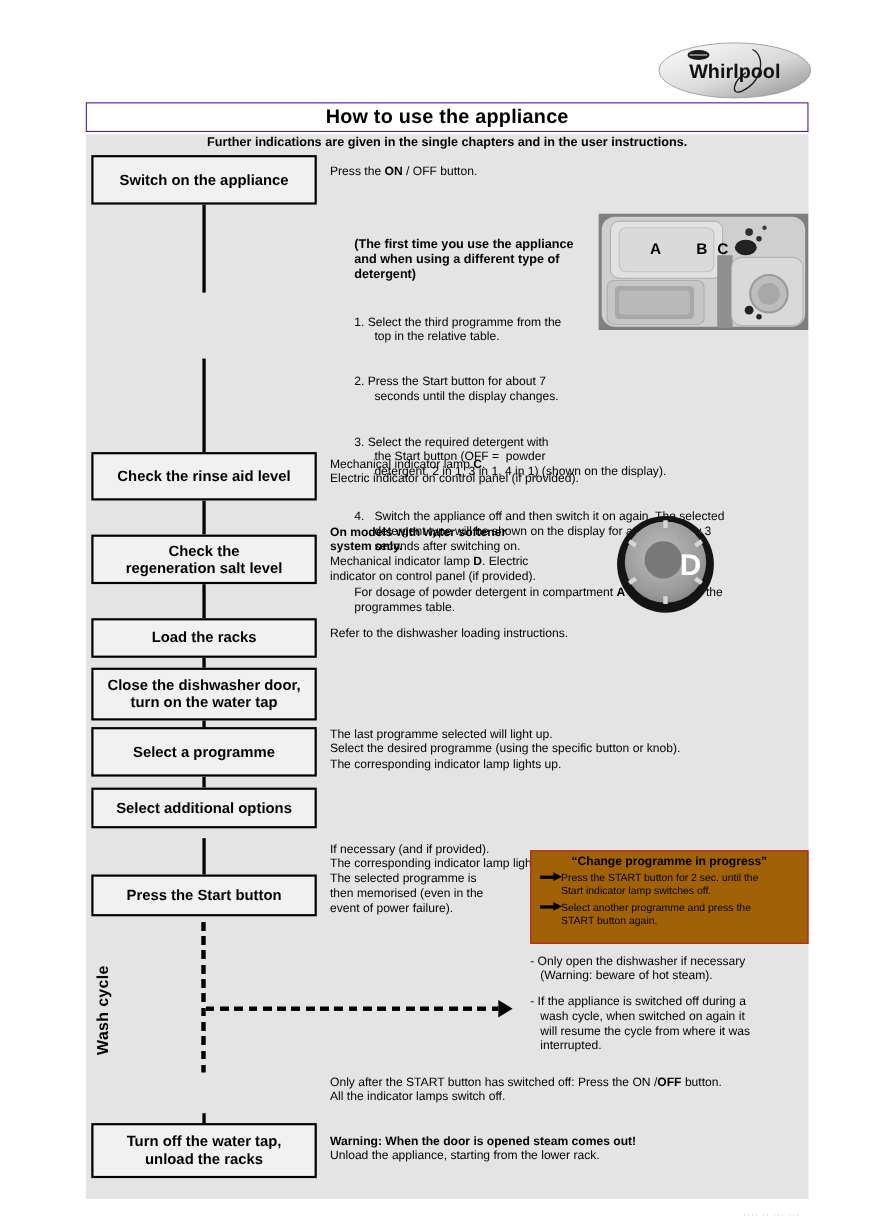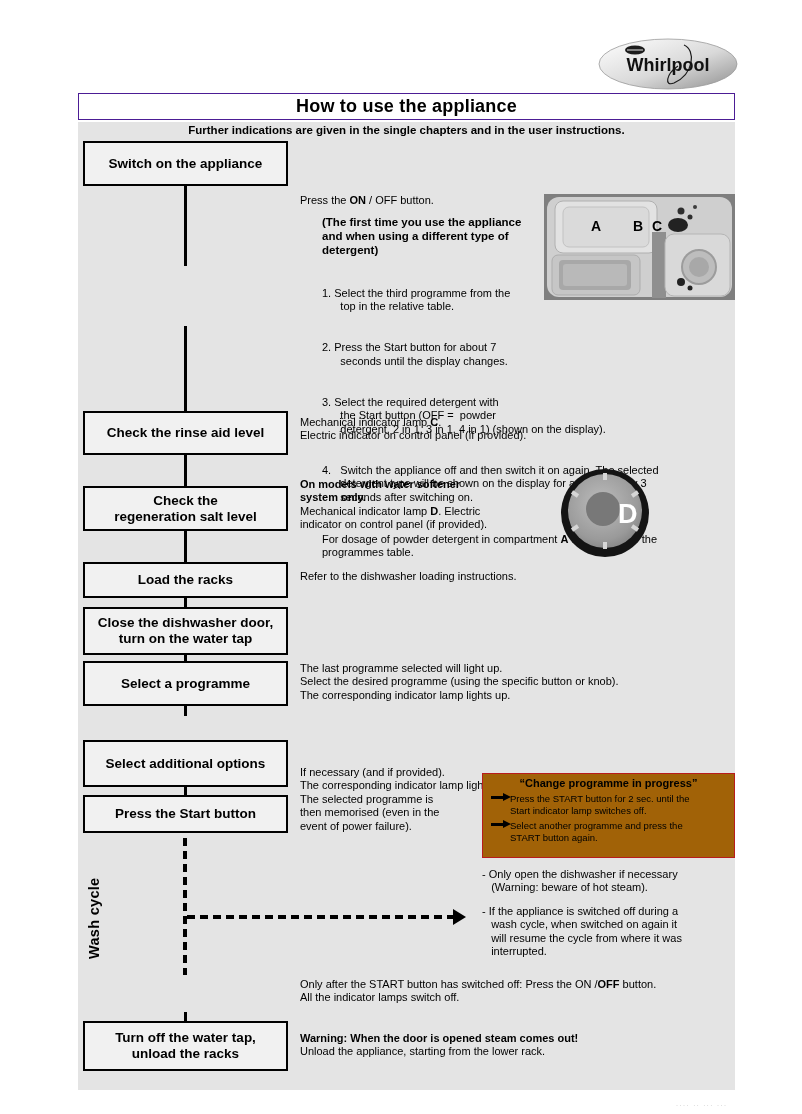--- a/index.html
+++ b/index.html
@@ -96,27 +96,27 @@
   <div class="wash-cycle">Wash cycle</div>
 
   <div class="fbox" style="top:141px; height:45px;">Switch on the appliance</div>
   <div class="fbox" style="top:411px; height:44px;">Check the rinse aid level</div>
   <div class="fbox" style="top:486px; height:45px;">Check the
 regeneration salt level</div>
   <div class="fbox" style="top:562px; height:36px;">Load the racks</div>
   <div class="fbox" style="top:607px; height:48px;">Close the dishwasher door,
 turn on the water tap</div>
   <div class="fbox" style="top:661px; height:45px;">Select a programme</div>
-  <div class="fbox" style="top:740px; height:47px;">Select additional options</div>
+  <div class="fbox" style="top:716px; height:37px;">Select additional options</div>
   <div class="fbox" style="top:795px; height:38px;">Press the Start button</div>
   <div class="fbox" style="top:1025px; height:40px;">Switch off the appliance</div>
   <div class="fbox" style="top:1021px; height:50px;">Turn off the water tap,
 unload the racks</div>
 
-  <div class="rtext" style="left:300px; top:150px;margin-top:44px;"><span>Press the </span><span class="bold">ON</span><span> / OFF button.</span></div>
+  <div class="rtext" style="left:300px; top:150px;"><span>Press the </span><span class="bold">ON</span><span> / OFF button.</span></div>
 
   <div class="rtext det-block">
     <div class="det-heading">(The first time you use the appliance
 and when using a different type of
 detergent)</div>
     <div class="det-item">1. Select the third programme from the
       top in the relative table.</div>
     <div class="det-item">2. Press the Start button for about 7
       seconds until the display changes.</div>
     <div class="det-item">3. Select the required detergent with

